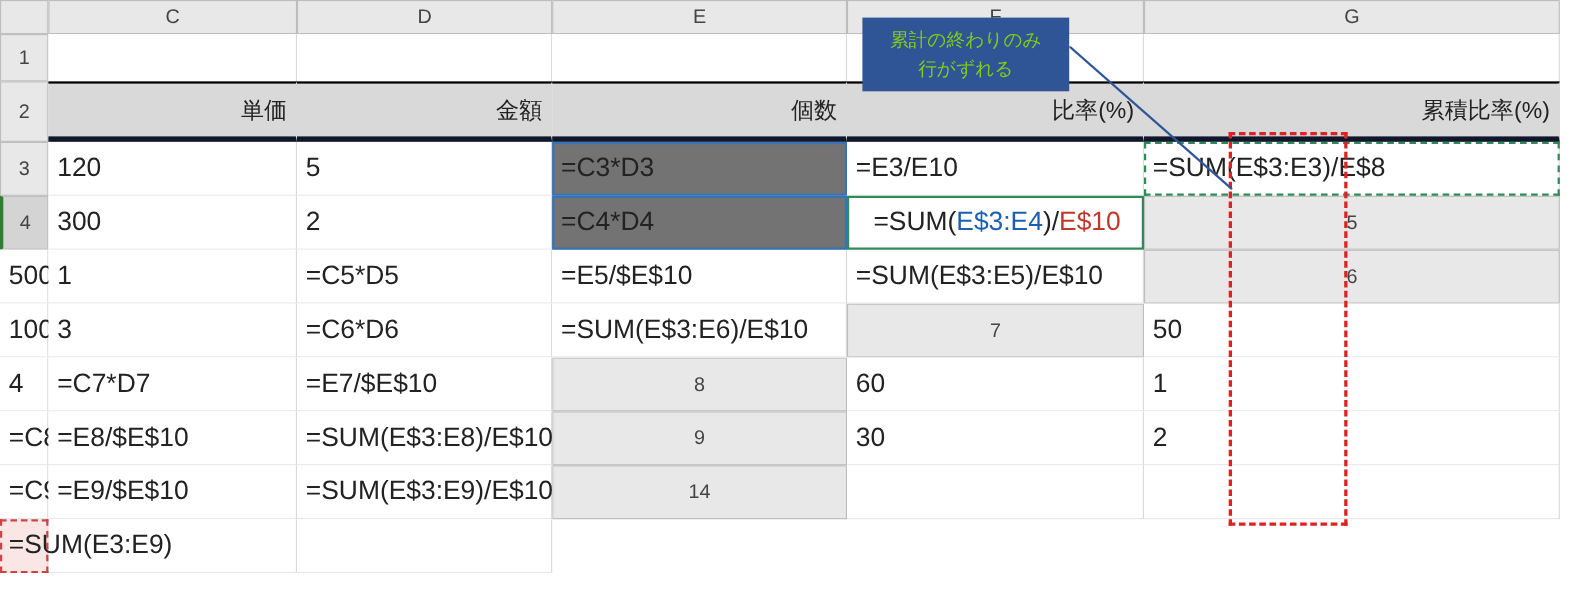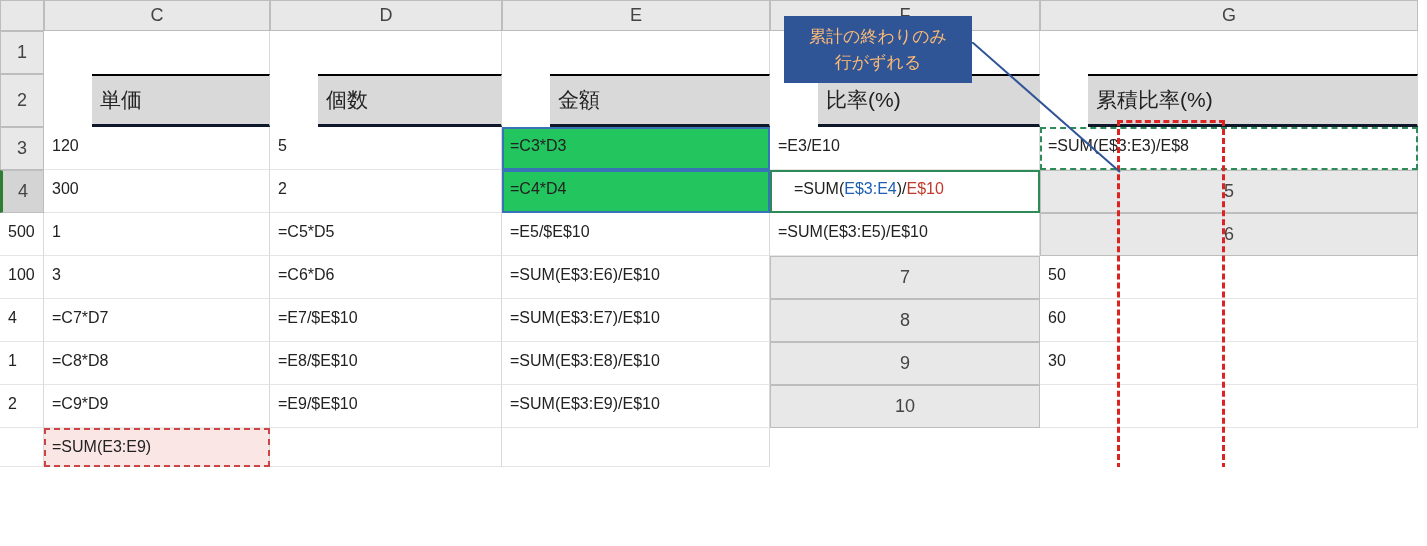--- a/index.html
+++ b/index.html
@@ -1,42 +1,42 @@
 <!DOCTYPE html>
 <html><head>
   <meta charset="utf-8">
   <style>
     * { box-sizing: border-box; margin: 0; padding: 0; }
     body { font-family: "Meiryo", "Yu Gothic", sans-serif; font-size: 20px; background: #fff; position: relative; }
     .sheet { display: grid; grid-template-columns: 44px 226px 232px 268px 270px 378px; position: relative; }
     .col-header { background: #e8e8e8; border: 1px solid #bdbdbd; text-align: center; padding: 4px 0; font-size: 18px; color: #444; }
     .row-header { background: #e8e8e8; border: 1px solid #bdbdbd; text-align: center; padding: 10px 0; font-size: 18px; color: #444; display:flex; align-items:center; justify-content:center; }
     .row-header.sel { background: #d4d4d4; border-left: 3px solid #2e7d32; }
-    .cell { border-right: 1px solid #d9d9d9; border-bottom: 1px solid #e5e5e5; padding: 10px 8px; font-size: 16px; color: #222; background:#fff; position:relative; }
-    .cell.hdr { background: #d9d9d9; text-align: left; font-size: 21px; border-top: 2px solid #000; border-bottom: 3px solid #0f172a; margin-left: 48px; }
+    .cell { border-right: 1px solid #d9d9d9; border-bottom: 1px solid #e5e5e5; padding: 10px 8px; font-size: 24px; color: #222; background:#fff; position:relative; }
+    .cell.hdr { background: #d9d9d9; text-align: right; font-size: 21px; border-top: 2px solid #000; border-bottom: 5px solid #0f172a; }
     .cell.empty1 { border-bottom: none; }
 
     
-    .fill-blue { background: #22c55e; outline: 2px solid #3873b8; outline-offset: -2px; z-index:1; }
+    .fill-blue { background: #737373; outline: 2px solid #3873b8; outline-offset: -2px; z-index:1; }
     
     .fill-pink { background: #fbe6e6; outline: 2px dashed #c44; outline-offset: -2px; z-index:1; }
     
     .ants-green { outline: 2px dashed #2e8b57; outline-offset: -2px; z-index:1; }
     
     .sel-green { outline: 2px solid #2e8b57; outline-offset: -2px; z-index:2;padding-left:24px; }
 
     .g4 .p1 { color:#1c5fb3; }
     .g4 .p2 { color:#c0392b; }
 
     .callout-box {
       position: absolute;
       left: 784px; top: 16px;
       width: 188px;
       background: #2f5597;
-      color: #fdba74;
+      color: #84cc16;
       text-align: center;
       font-size: 17px;
       line-height: 1.5;
       padding: 8px 12px;
       z-index: 20;
     }
     .callout-line {
       position: absolute;
       left: 972px; top: 42px;
       width: 150px; height: 132px;
@@ -67,22 +67,22 @@
 
   <div class="row-header">1</div>
   <div class="cell empty1"></div>
   <div class="cell empty1"></div>
   <div class="cell empty1"></div>
   <div class="cell empty1"></div>
   <div class="cell empty1"></div>
 
   <div class="row-header">2</div>
   <div class="cell hdr">単価</div>
+  <div class="cell hdr">金額</div>
   <div class="cell hdr">個数</div>
-  <div class="cell hdr">金額</div>
   <div class="cell hdr">比率(%)</div>
   <div class="cell hdr">累積比率(%)</div>
 
   <div class="row-header">3</div>
   <div class="cell">120</div>
   <div class="cell">5</div>
   <div class="cell fill-blue">=C3*D3</div>
   <div class="cell">=E3/E10</div>
   <div class="cell ants-green">=SUM(E$3:E3)/E$8</div>
 
@@ -103,37 +103,36 @@
   <div class="cell">100</div>
   <div class="cell">3</div>
   <div class="cell">=C6*D6</div>
   <div class="cell">=SUM(E$3:E6)/E$10</div>
 
   <div class="row-header">7</div>
   <div class="cell">50</div>
   <div class="cell">4</div>
   <div class="cell">=C7*D7</div>
   <div class="cell">=E7/$E$10</div>
-  <div class="cell">=SUM(E$3:E7)/E$10</div>
 
   <div class="row-header">8</div>
   <div class="cell">60</div>
   <div class="cell">1</div>
   <div class="cell">=C8*D8</div>
   <div class="cell">=E8/$E$10</div>
   <div class="cell">=SUM(E$3:E8)/E$10</div>
 
   <div class="row-header">9</div>
   <div class="cell">30</div>
   <div class="cell">2</div>
   <div class="cell">=C9*D9</div>
   <div class="cell">=E9/$E$10</div>
   <div class="cell">=SUM(E$3:E9)/E$10</div>
 
-  <div class="row-header">10</div>
+  <div class="row-header">14</div>
   <div class="cell blank"></div>
   <div class="cell blank"></div>
   <div class="cell fill-pink">=SUM(E3:E9)</div>
   <div class="cell blank"></div>
   <div class="cell blank"></div>
 </div>
 
 <div class="callout-box">
   <div>累計の終わりのみ</div>
   <div>行がずれる</div>

